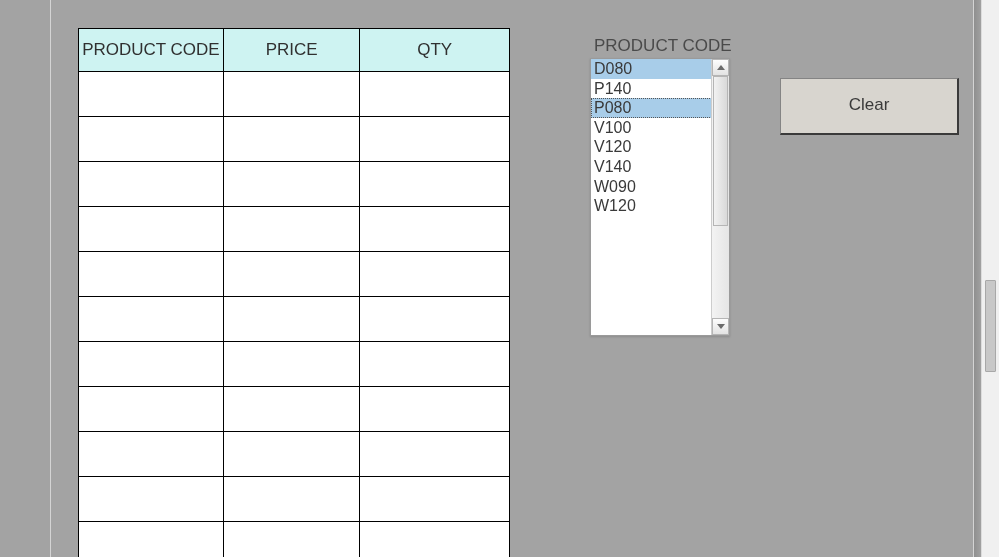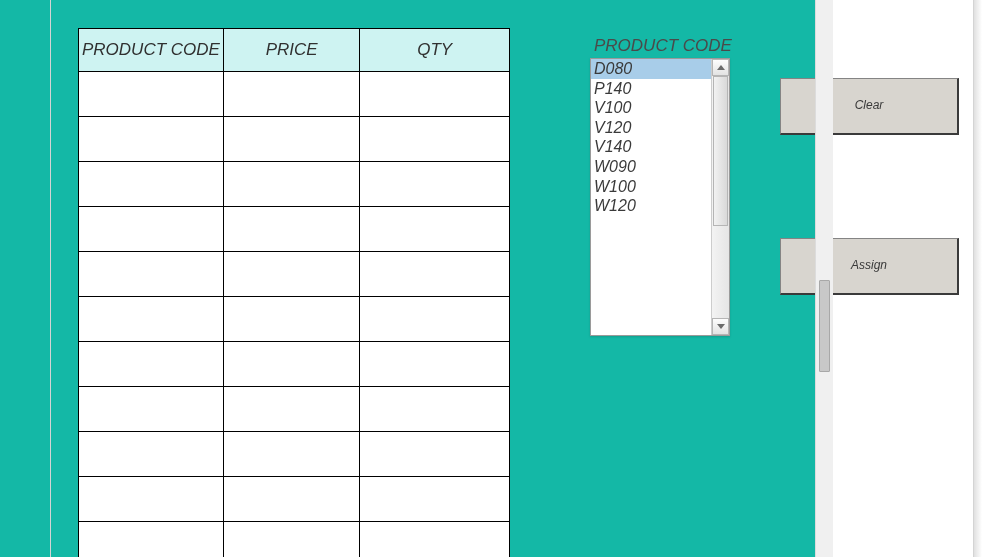--- a/index.html
+++ b/index.html
@@ -4,24 +4,23 @@
 <style>
   html, body {
     margin: 0;
     padding: 0;
     font-family: "Segoe UI", Tahoma, sans-serif;
     background: #ffffff;
     overflow: hidden;
   }
   #outer {
     position: relative;
-    width: 833px;
+    width: 999px;
     height: 557px;
-    background: #14b8a6;
-    font-style: italic;
+    background: #a3a3a3;
   }
   
   #outer-scrolltrack {
     position: absolute;
     right: 0;
     top: 0;
     width: 17px;
     height: 557px;
     background: #f0f0f0;
     border-left: 1px solid #dcdcdc;
@@ -171,21 +170,21 @@
   
   .winBtn {
     position: absolute;
     left: 780px;
     width: 176px;
     height: 54px;
     background: #d8d5cf;
     border: 1px solid #848484;
     border-right: 2px solid #3a3a3a;
     border-bottom: 2px solid #3a3a3a;
-    font-size: 12px;
+    font-size: 17px;
     color: #3a3a3a;
     text-align: center;
     line-height: 52px;
     cursor: pointer;
   }
   #btnClear  { top: 78px; }
   #btnAssign { top: 238px; }
 
 </style>
 </head>
@@ -261,33 +260,32 @@
           <td></td>
         </tr>
       </tbody>
   </table>
 
   <div id="listLabel">PRODUCT CODE</div>
   <div id="listBoxWrap">
     <div id="listItems">
         <div class="item selected">D080</div>
         <div class="item">P140</div>
+        <div class="item selected focused">P080</div>
         <div class="item">V100</div>
         <div class="item">V120</div>
         <div class="item">V140</div>
         <div class="item">W090</div>
-        <div class="item">W100</div>
         <div class="item">W120</div>
       </div>
     <div id="lbScroll">
       <div class="sbBtn top"></div>
       <div class="thumb"></div>
       <div class="sbBtn bot"></div>
     </div>
   </div>
 
   <div id="btnClear" class="winBtn">Clear</div>
-  <div id="btnAssign" class="winBtn">Assign</div>
 
   <div id="outer-scrolltrack">
     <div class="thumb"></div>
   </div>
 </div>
 
 </body></html>

